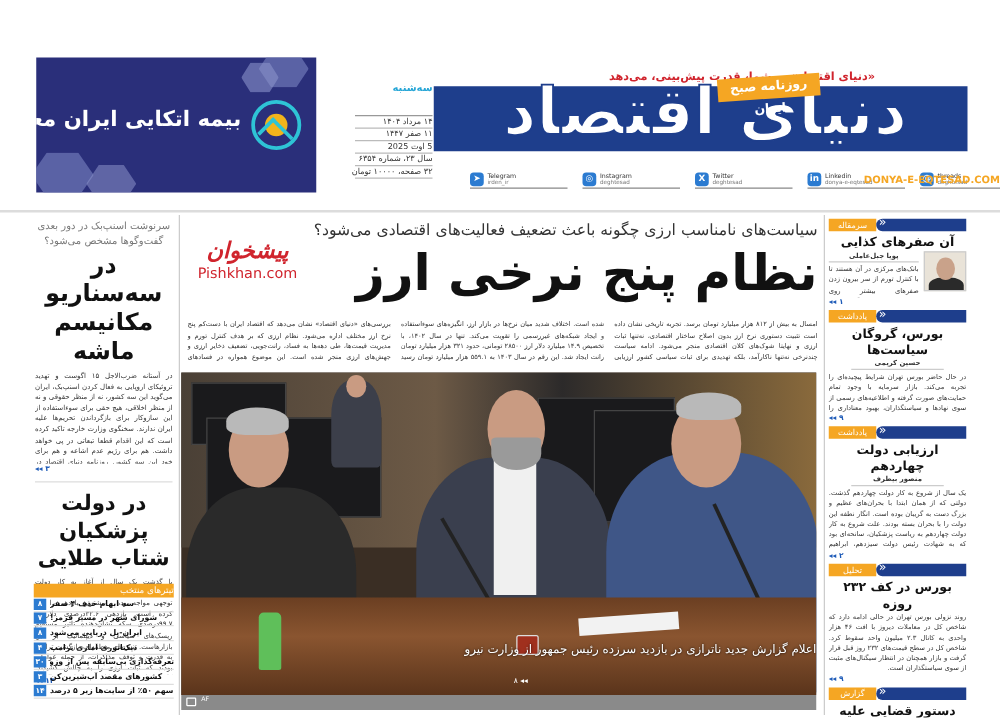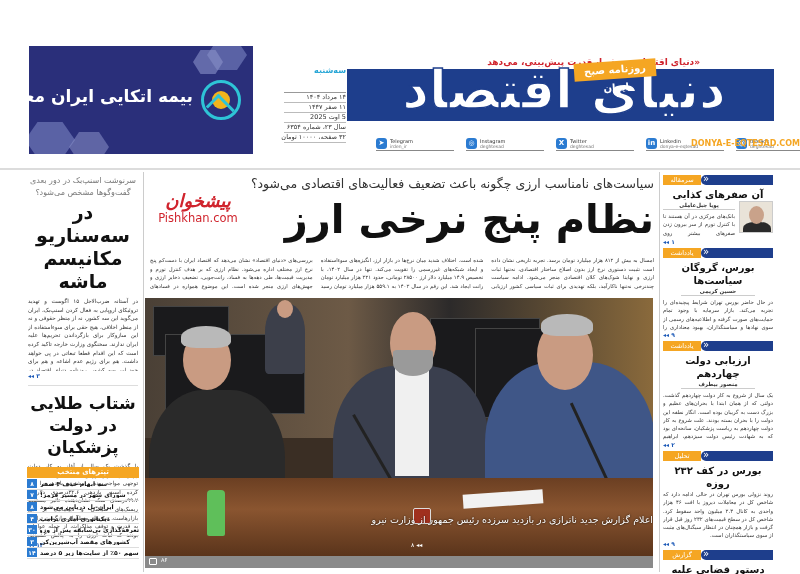--- a/index.html
+++ b/index.html
@@ -36,21 +36,21 @@
   .mast-rule { position: absolute; left: 0; top: 168px; width: 800px; height: 2px; background: #dcdcdc; }
 
   
   .left-col { position: absolute; left: 28px; top: 175px; width: 110px; }
   .kicker-grey { color: #777; font-size: 8px; line-height: 12px; text-align: center; }
   .big-head { font-weight: bold; font-size: 19px; line-height: 23px; text-align: center; color: #111; margin-top: 2px; }
   .body-txt { font-size: 5.6px; line-height: 8.6px; color: #333; text-align: justify; margin-top: 4px; }
   .page-ref { font-size: 6px; color: #1e5bb8; font-weight: bold; margin-top: 1px; text-align: left; }
   .hr-light { height: 1px; background: #ddd; margin: 6px 0; }
   .picks { position: absolute; left: 27px; top: 467px; width: 112px; }
-  .picks-head { background: #f5a623; color: #fff; font-size: 7px; text-align: center; line-height: 11px; font-weight: bold; position: relative; }
+  .picks-head { background: #f5a623; color: #fff; font-size: 7px; text-align: right; line-height: 11px; font-weight: normal; position: relative; }
   .picks-item { display: flex; flex-direction: row-reverse; align-items: center; gap: 3px; border-bottom: 1px solid #ddd; height: 11.6px; }
   .picks-item .num { width: 10px; height: 9px; background: #2b7bd1; color: #fff; font-size: 6px; text-align: center; line-height: 9px; font-weight: bold; flex-shrink: 0; }
   .picks-item .txt { font-size: 6.2px; color: #111; font-weight: bold; white-space: nowrap; overflow: hidden; }
   .col-divider-l { position: absolute; left: 143px; top: 172px; width: 1px; height: 400px; background: #ccc; }
   .col-divider-r { position: absolute; left: 659px; top: 172px; width: 1px; height: 400px; background: #ccc; }
 
   
   .center { position: absolute; left: 148px; top: 172px; width: 506px; }
   .main-kicker { position: absolute; right: 0; top: 4px; font-size: 12.5px; color: #333; white-space: nowrap; }
   .main-head { position: absolute; right: 0; top: 20px; font-size: 40px; font-weight: bold; color: #111; white-space: nowrap; line-height: 54px; }
@@ -165,22 +165,22 @@
 <div class="left-col rtl">
   <div class="kicker-grey">سرنوشت اسنپ‌بک در دور بعدی گفت‌وگوها مشخص می‌شود؟</div>
   <div class="big-head">
     <div>در سه‌سناریو</div>
     <div>مکانیسم ماشه</div>
   </div>
   <div class="body-txt" style="height:74px;overflow:hidden;">در آستانه ضرب‌الاجل ۱۵ اگوست و تهدید تروئیکای اروپایی به فعال کردن اسنپ‌بک، ایران می‌گوید این سه کشور، نه از منظر حقوقی و نه از منظر اخلاقی، هیچ حقی برای سوءاستفاده از این سازوکار برای بازگرداندن تحریم‌ها علیه ایران ندارند. سخنگوی وزارت خارجه تاکید کرده است که این اقدام قطعا تبعاتی در پی خواهد داشت. هم برای رژیم عدم اشاعه و هم برای خود این سه کشور. روزنامه دنیای اقتصاد در گزارشی تحلیلی سه سناریوی تمدید، فعال شدن و حل‌وفصل را درباره مکانیسم ماشه تحلیل کرده است.</div>
   <div class="page-ref">۳ ◂◂</div>
   <div class="hr-light"></div>
   <div class="big-head" style="font-size:17px;line-height:22px;">
+    <div>در دولت پزشکیان</div>
     <div>شتاب طلایی</div>
-    <div>در دولت پزشکیان</div>
   </div>
   <div class="body-txt" style="height:78px;overflow:hidden;">با گذشت یک سال از آغاز به کار دولت چهاردهم، بازار ارز و سکه با نوسانات قابل توجهی مواجه بوده و بیشترین بازدهی را ثبت کرده است. بازدهی ۳۲.۶درصدی دلار و ۹۹.۷درصدی سکه نشان‌دهنده تاثیر مستقیم ریسک‌های سیاسی و دیپلماتیک بر این بازارهاست. تنش‌های منطقه‌ای، بازگشت ترامپ به قدرت و توقف مذاکرات، از جمله عواملی بودند که ثبات ارزی را به چالش کشیدند. کارشناسان بر نقش کلیدی دیپلماسی فعال در کنترل نرخ ارز و کاهش فشارهای اقتصادی تاکید دارند.</div>
   <div class="page-ref">۱۳ ◂◂</div>
 </div>
 
 <div class="picks rtl">
   <div class="picks-head">تیترهای منتخب</div>
   <div class="picks-item">
       <span class="num">۸</span>
       <span class="txt">سه ابهام حذف ۴ صفر</span>

